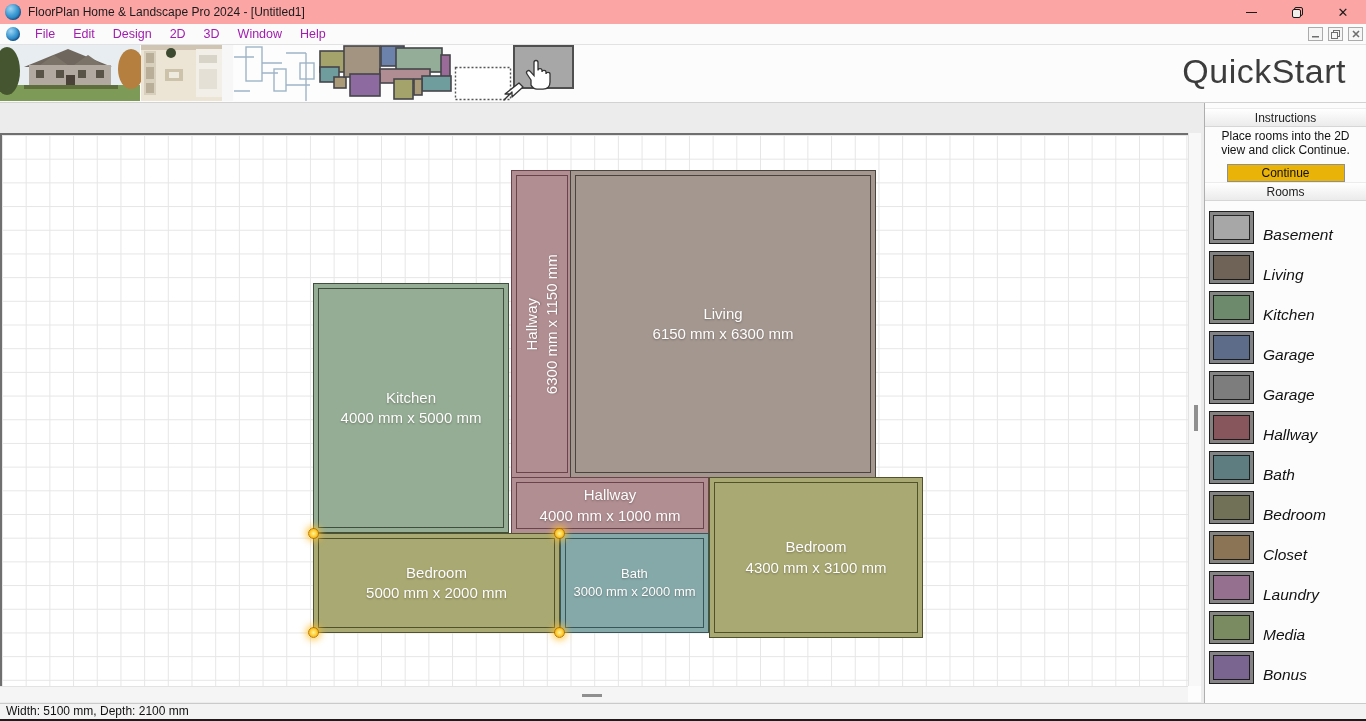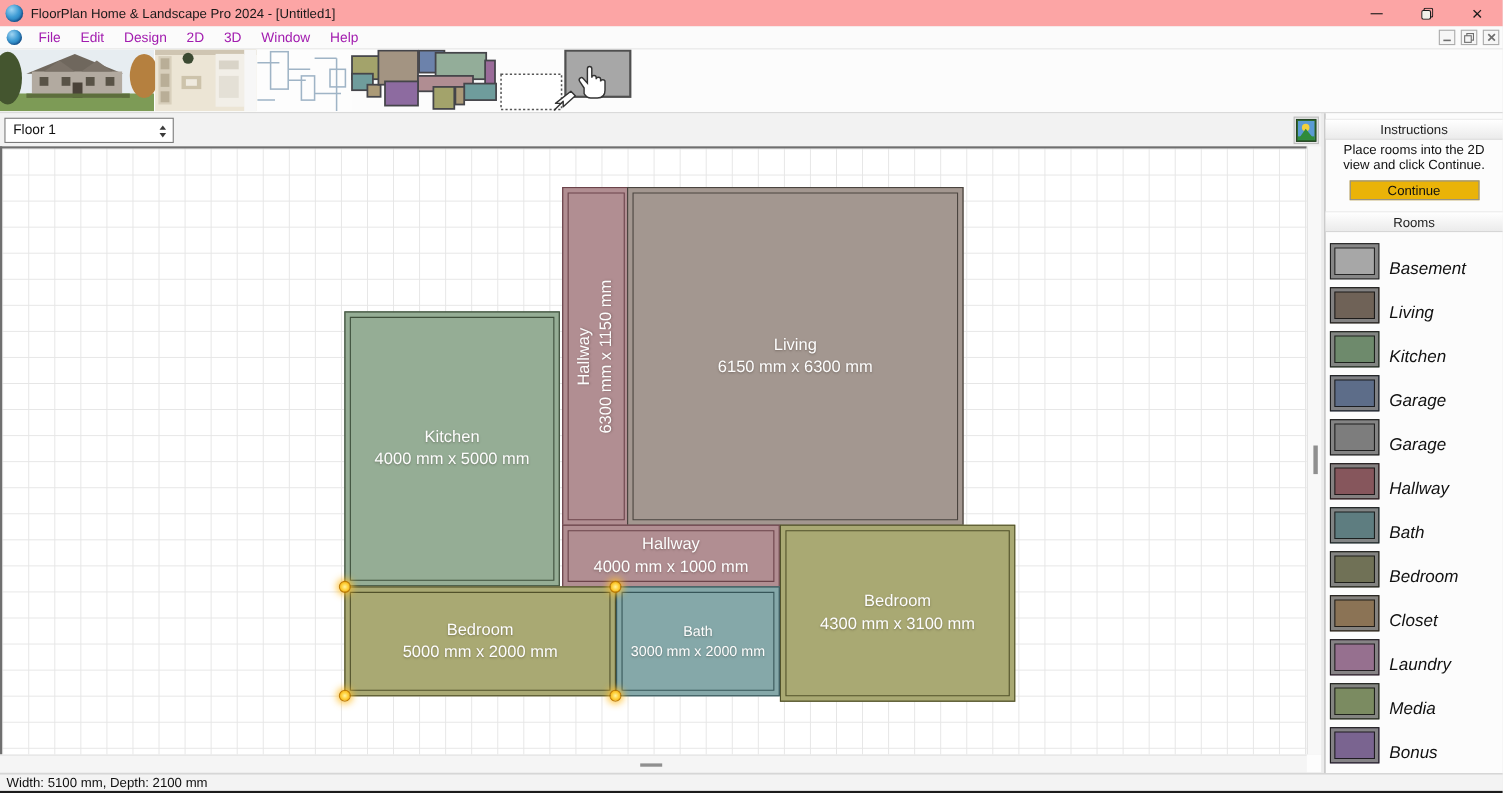--- a/index.html
+++ b/index.html
@@ -73,21 +73,21 @@
   
   #panel { position:absolute; left:1204px; top:103px; width:162px; height:600px;
     background:#fcfcfc; border-left:1px solid #aeaeae; }
   .panel-header { height:19px; line-height:18px; text-align:center; font-size:12px; color:#222;
     background:linear-gradient(#ffffff,#ebebeb); border-top:1px solid #ececec; border-bottom:1px solid #d6d6d6; }
   #instructions-header { margin-top:5px; }
   #instructions-text { margin-top:3px; padding:0 6px; font-size:12px; color:#111; text-align:center; line-height:1.15; }
   #continue-btn { display:block; margin:6px auto 0 auto; width:118px; height:18px;
     background:#eab308; border:1px solid #8f8f8f; font-size:12px; color:#111;
     text-align:center; line-height:16px; font-family:"Liberation Sans",sans-serif; }
-  #rooms-header { margin-top:10px; }
+  #rooms-header { }
   #rooms-list { list-style:none; margin-top:3px; }
   .room-item { display:flex; align-items:flex-end; height:40px; padding-left:4px; gap:9px; }
   .room-swatch { width:45px; height:33px; border:1px solid #1f1f1f; flex:0 0 auto;
     box-shadow:inset 0 0 0 3px rgba(255,255,255,.45), inset 0 0 0 4px rgba(15,15,15,.85); }
   .room-item-label { font-size:15.5px; font-style:italic; color:#111; }
 
   
   #statusbar { position:absolute; left:0; top:703px; width:1366px; height:18px;
     background:#f3f3f3; border-top:1px solid #cacaca; border-bottom:2px solid #1c1c1c;
     font-size:12px; color:#111; line-height:15px; padding-left:6px; }
@@ -211,40 +211,23 @@
       <rect x="514" y="1" width="59" height="42" fill="#a7a7a7" stroke="#4f4f4f" stroke-width="2"></rect>
 
       <g>
         <path d="M504,55 L510,49 L505,49 L519,38 L523,42 L512,52 L512,47 Z" fill="#ffffff" stroke="#333" stroke-width="1.3" stroke-linejoin="round"></path>
       </g>
 
       <g>
         <path d="M531,35 l-4,-6 c-1.6,-2.4 1.4,-4.6 3.2,-2.6 l3.8,4.2 v-13 c0,-2.8 4,-2.8 4,0 v8 c0,-2.6 4,-2.6 4,0 v1.5 c0,-2.4 4,-2.4 4,0 v2 c0,-2.2 4,-2.2 4,0 v8 c0,4.5 -2.5,7 -7,7 h-6 c-3,0 -4.6,-1.6 -6,-4 z" fill="#ffffff" stroke="#333" stroke-width="1.3"></path>
       </g>
     </svg>
-  </div>
-
-  <div id="floorbar">
-    <div id="floor-select">
-      <span>Floor 1</span>
-      <span class="spinner">
-        <span class="tri-up"></span>
-        <span class="tri-down"></span>
-      </span>
-    </div>
-    <div id="image-btn">
-      <svg width="19" height="21" viewBox="0 0 19 21">
-        <rect x="0.5" y="0.5" width="18" height="20" fill="#2e6b2e" stroke="#1e3e1e"></rect>
-        <rect x="2" y="2" width="15" height="17" fill="#5a9bd4"></rect>
-        <circle cx="9" cy="8" r="3.4" fill="#f3d13c"></circle>
-        <polygon points="2,19 9,9 17,19" fill="#2f8b3a"></polygon>
-        <rect x="2" y="16" width="15" height="3" fill="#2f8b3a"></rect>
-      </svg>
-    </div>
-  </div>
+    <div id="brand">QuickStart</div>
+  </div>
+
 
   <div id="canvas-wrap">
       <div class="room vertical" style="left: 509px; top: 35px; width: 62px; height: 308px; background: rgb(177, 142, 146); border-color: rgb(107, 67, 74); box-shadow: rgb(177, 142, 146) 0px 0px 0px 4px inset, rgb(107, 67, 74) 0px 0px 0px 5px inset;">
         <div class="room-label">
           <div>Hallway</div>
           <div>6300 mm x 1150 mm</div>
         </div>
       </div>
       <div class="room" style="left: 568px; top: 35px; width: 306px; height: 308px; background: rgb(163, 151, 144); border-color: rgb(74, 68, 63); box-shadow: rgb(163, 151, 144) 0px 0px 0px 4px inset, rgb(74, 68, 63) 0px 0px 0px 5px inset;">
         <div class="room-label">

